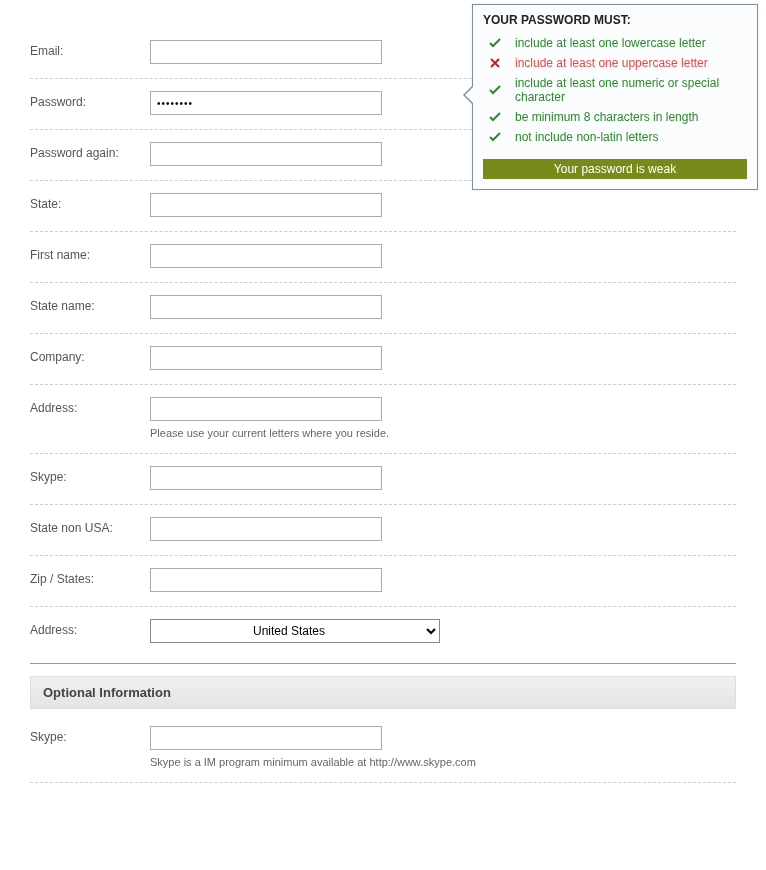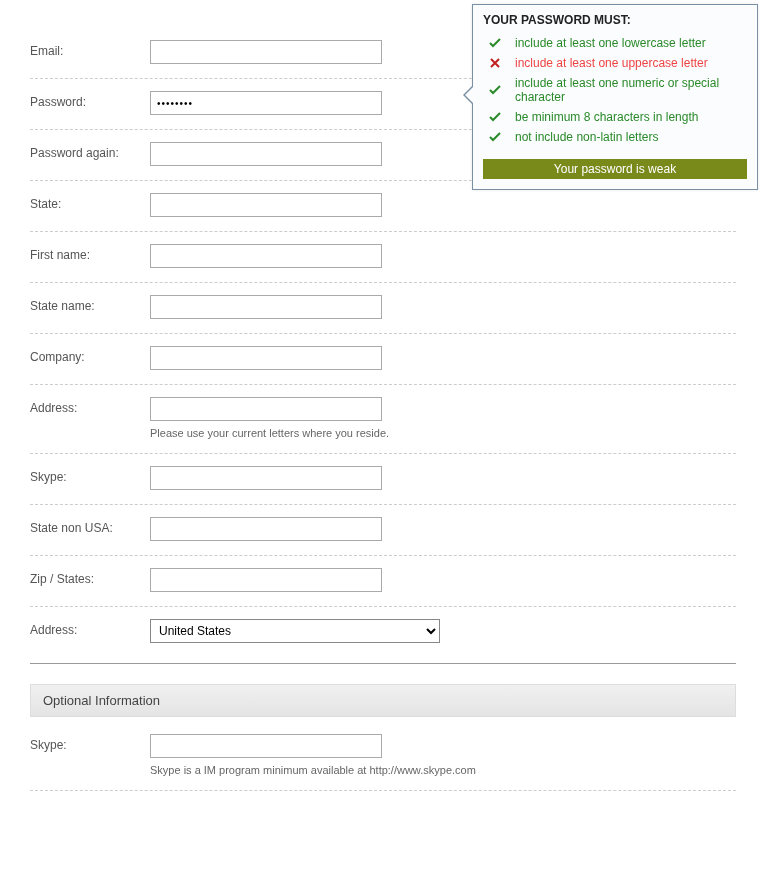--- a/index.html
+++ b/index.html
@@ -50,33 +50,34 @@
       font-size: 12px;
       padding: 2px 4px;
     }
     .select-large {
       width: 290px;
       height: 24px;
       border: 1px solid #888;
       background: #fff;
       font-size: 12px;
       padding: 2px 4px;
+      text-align: center;
     }
     .hint {
       font-size: 11px;
       color: #666;
       margin-top: 6px;
     }
     .section-header {
       background: linear-gradient(to bottom, #f0f0f0, #e4e4e4);
       border: 1px solid #ddd;
       padding: 8px 12px;
-      margin-top: 20px;
+      margin-top: 12px;
       margin-bottom: 5px;
-      font-weight: normal;
+      font-weight: bold;
       font-size: 13px;
       color: #444;
     }
     .password-callout {
       position: absolute;
       top: 4px;
       right: 8px;
       width: 286px;
       border: 1px solid #7a8fa3;
       background: #fafcfe;

